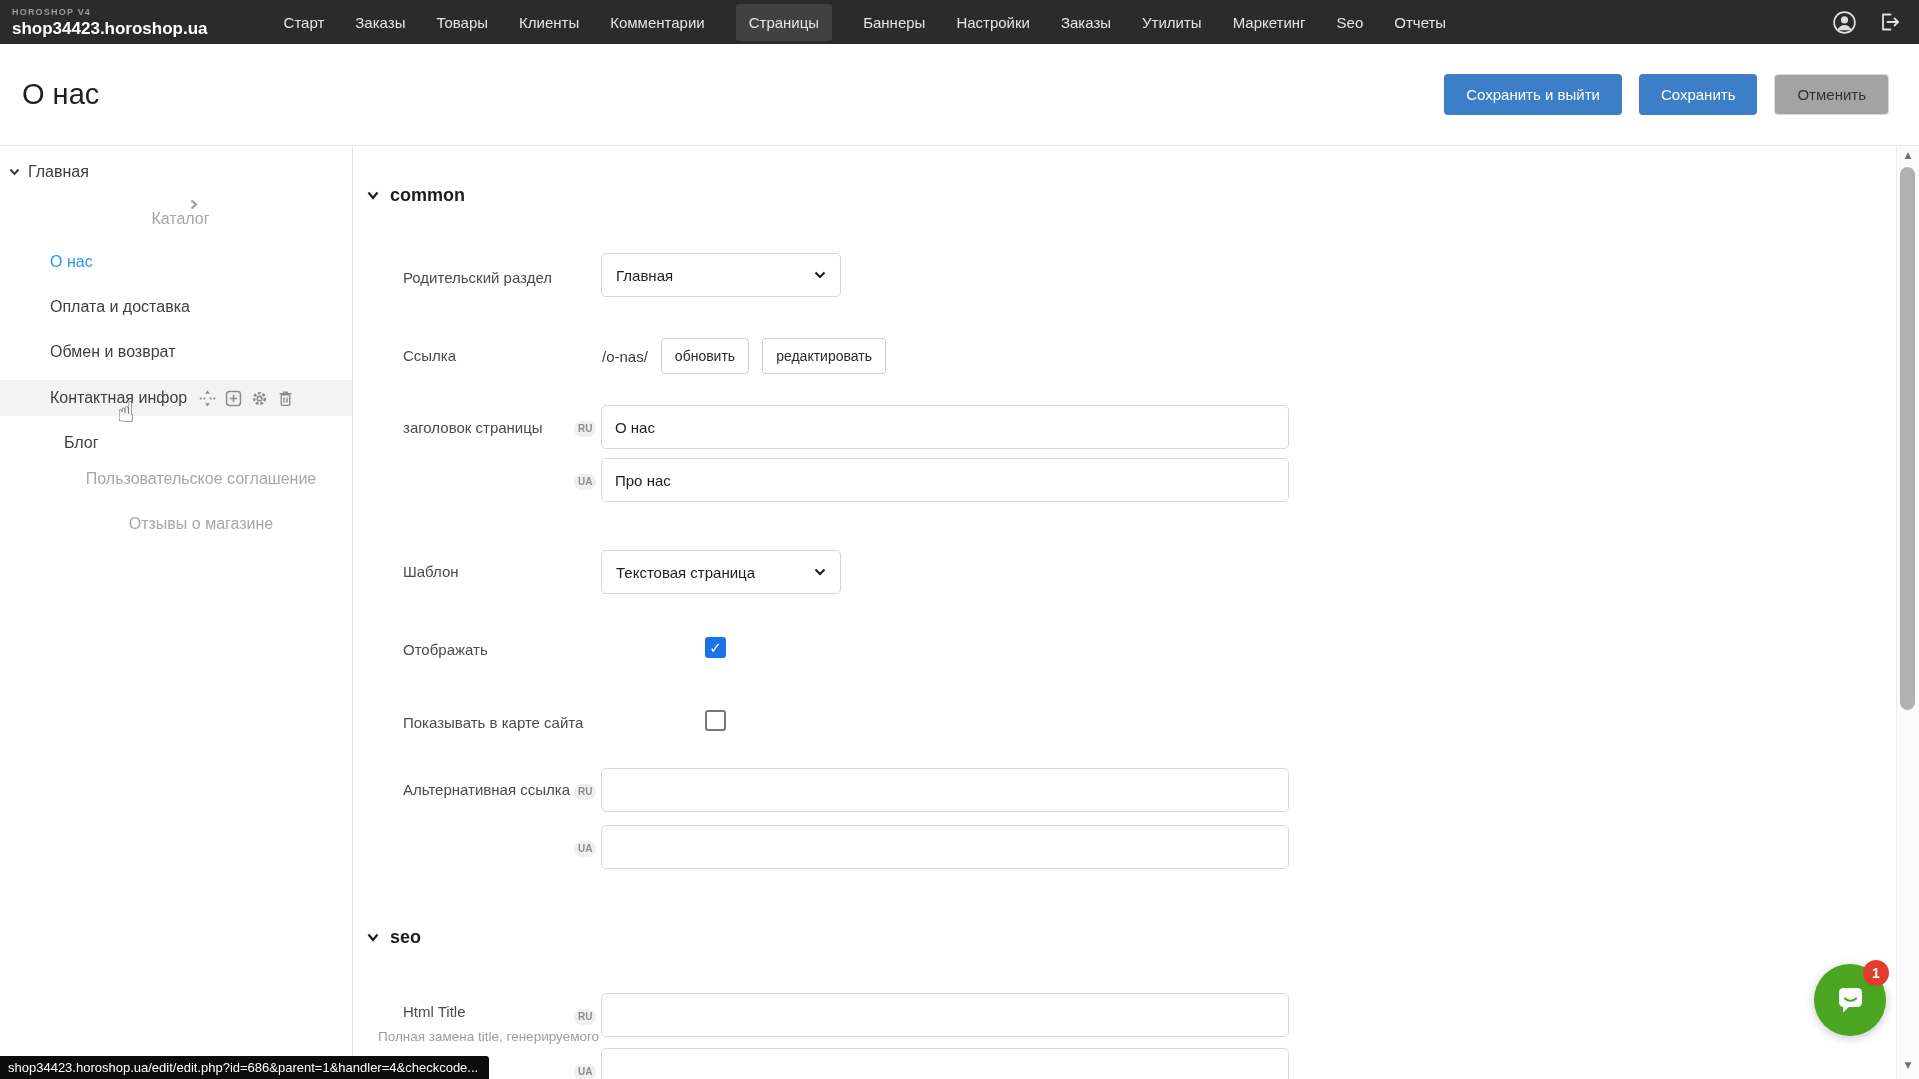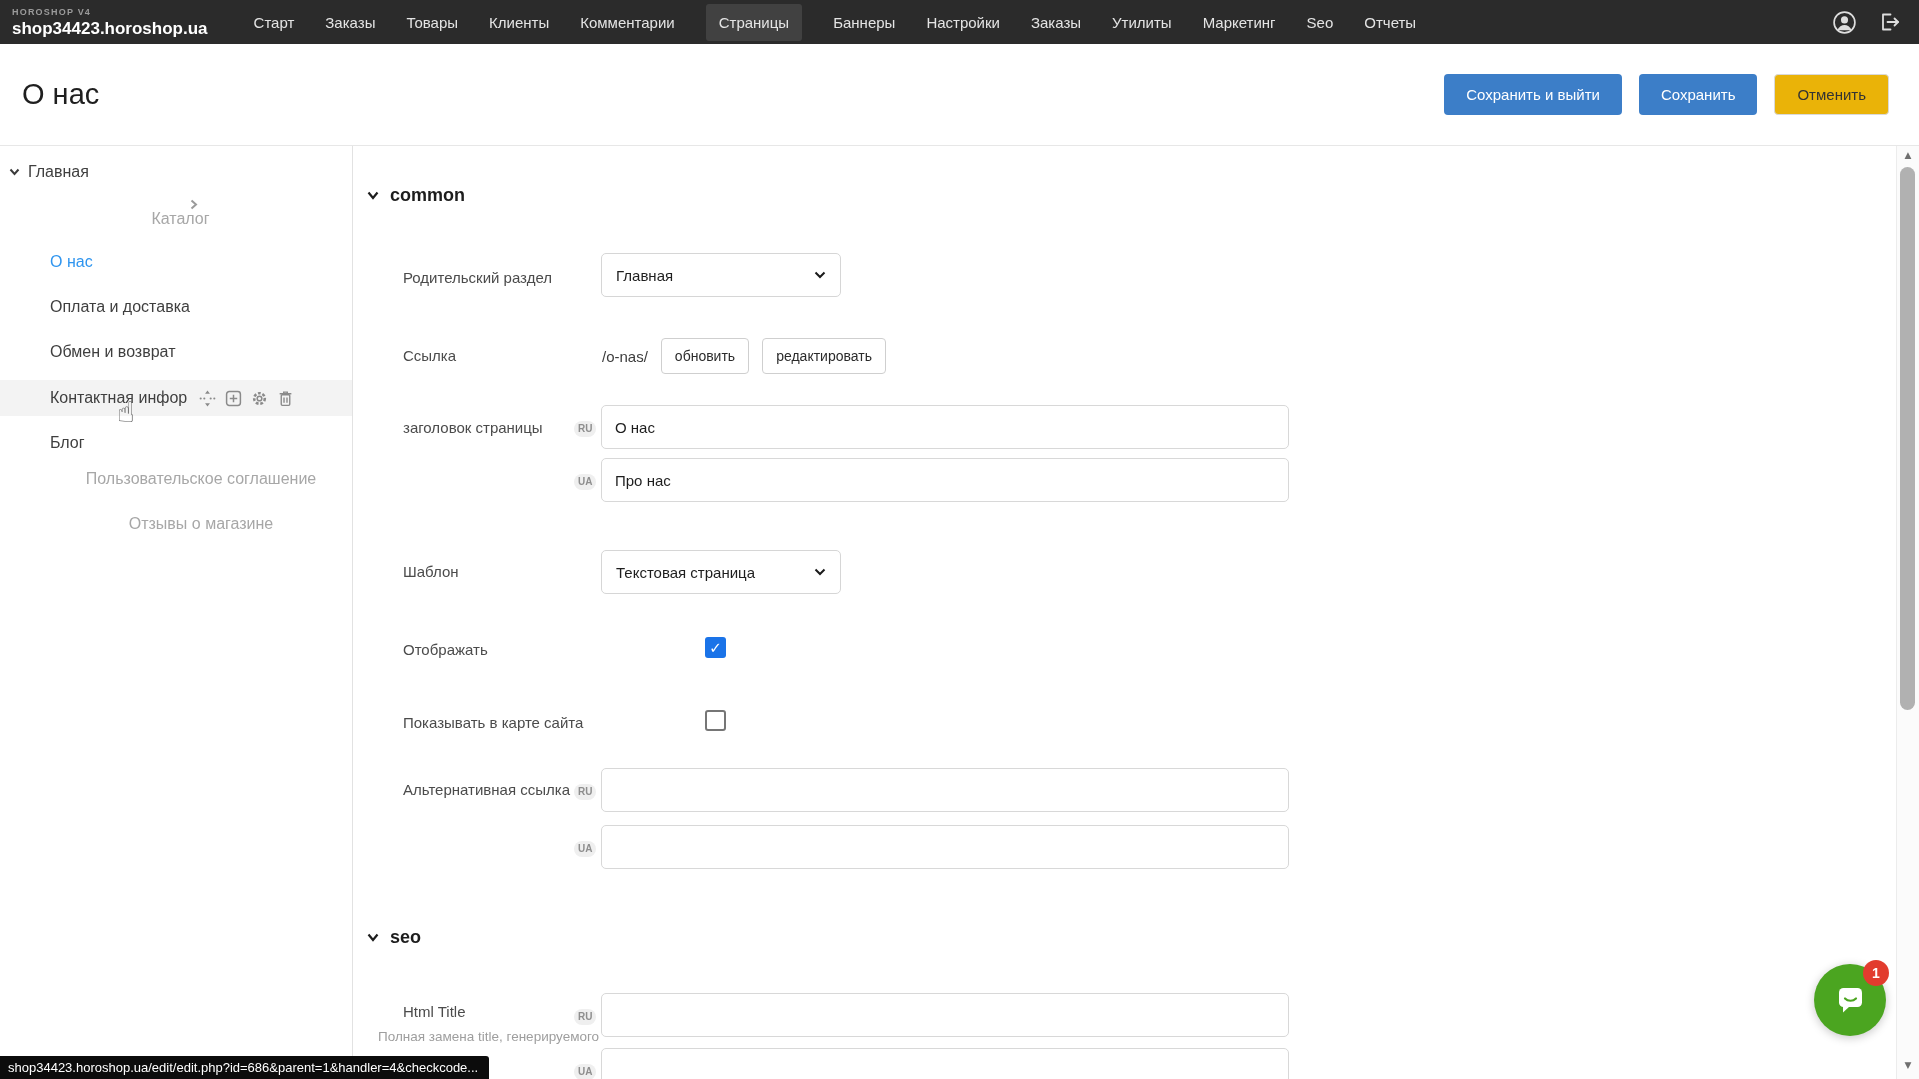--- a/index.html
+++ b/index.html
@@ -5,35 +5,35 @@
   html,body{margin:0;padding:0;background:#fff;}
   .screen{position:relative;width:1919px;height:1079px;overflow:hidden;background:#fff;
           font-family:"Liberation Sans","DejaVu Sans",sans-serif;color:#222;}
 
   
   .topbar{position:absolute;top:0;left:0;right:0;height:44px;background:#2b2b2b;
           display:flex;align-items:center;z-index:30;}
   .logo{padding-left:12px;line-height:1;cursor:pointer;}
   .logo-small{display:block;font-size:9px;font-weight:bold;letter-spacing:1.2px;color:#9b9b9b;margin-bottom:3px;}
   .logo-domain{font-size:17px;font-weight:bold;color:#fff;}
-  .menu{display:flex;align-items:center;gap:31px;margin-left:46px;}
+  .menu{display:flex;align-items:center;gap:31px;margin-left:76px;}
   .menu-item{color:#e4e4e4;font-size:15px;cursor:pointer;white-space:nowrap;padding:10px 0;}
   .menu-item.active{background:#414141;padding:10px 13px;border-radius:3px;}
   .topbar-right{margin-left:auto;display:flex;align-items:center;gap:20px;padding-right:18px;}
   .topbar-icon{display:flex;cursor:pointer;}
 
   
   .pagehead{position:absolute;top:44px;left:0;right:0;height:101px;background:#fff;
             border-bottom:1px solid #e7e7e7;display:flex;align-items:center;z-index:20;}
   .page-title{font-size:29px;font-weight:400;color:#1f1f1f;margin:0 0 0 22px;}
   .actions{margin-left:auto;display:flex;gap:17px;padding-right:30px;}
   .btn{height:41px;border-radius:4px;font-size:15px;display:flex;align-items:center;
        padding:0 22px;cursor:pointer;border:none;font-family:inherit;white-space:nowrap;}
   .btn-primary{background:#3c7ec8;color:#fff;}
-  .btn-light{background:#eab308;color:#333;border:1px solid #d9d9d9;}
+  .btn-light{background:#a3a3a3;color:#333;border:1px solid #d9d9d9;}
 
   
   .sidebar{position:absolute;top:145px;left:0;width:352px;bottom:0;background:#fff;
            border-right:1px solid #e2e2e2;z-index:10;}
   .trow{position:absolute;left:0;width:100%;height:36px;display:flex;align-items:center;
         font-size:16px;color:#3f3f3f;cursor:pointer;}
   .trow .tlabel{white-space:nowrap;}
   .trow.muted{color:#a7a7a7;flex-direction:column;}
   .trow.selected{color:#2f95ef;}
   .trow.hovered{background:#f3f3f3;}
@@ -192,21 +192,21 @@
         </span>
         <span>
           <svg width="17" height="17" viewBox="0 0 16 16" fill="none" stroke="#8a8a8a" stroke-width="1.3">
             <rect x="4" y="4.5" width="8" height="10" rx="1"></rect>
               <path d="M2.5 3.5h11M6.3 3.5V2h3.4v1.5M6.6 7v5M9.4 7v5"></path>
           </svg>
         </span>
       </span>
     </div>
     <div class="trow" style="top:280px">
-      <span class="tlabel" style="margin-left:50px">Блог</span>
+      <span class="tlabel" style="margin-left:64px">Блог</span>
     </div>
     <div class="trow muted" style="top:325px">
       <span class="tlabel" style="margin-left:50px">Пользовательское соглашение</span>
     </div>
     <div class="trow muted" style="top:370px">
       <span class="tlabel" style="margin-left:50px">Отзывы о магазине</span>
     </div>
     <span class="cursor-hand">☝</span>
   </aside>
 

